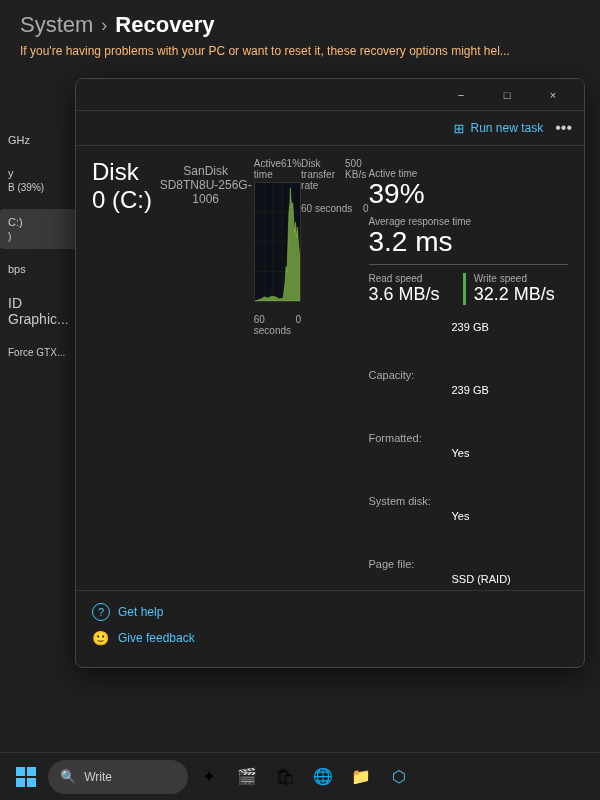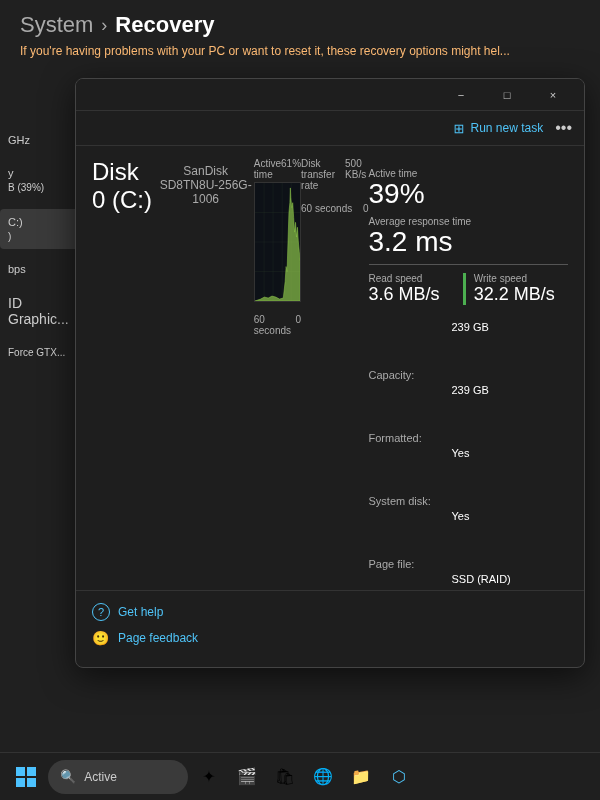--- a/index.html
+++ b/index.html
@@ -556,40 +556,40 @@
 
       </div>
 
       <div class="help-links">
         <div class="help-link">
           <div class="help-icon">?</div>
           <span>Get help</span>
         </div>
         <div class="help-link">
           <div class="feedback-icon">🙂</div>
-          <span>Page feedback</span>
+          <span>Give feedback</span>
         </div>
       </div>
 
     </div>
   </div>
 </div>
 
 <div class="taskbar">
   <div class="taskbar-start">
     <svg class="win-logo" viewBox="0 0 20 20">
       <rect x="0" y="0" width="9" height="9" fill="#4cc2ff"></rect>
       <rect x="11" y="0" width="9" height="9" fill="#4cc2ff"></rect>
       <rect x="0" y="11" width="9" height="9" fill="#4cc2ff"></rect>
       <rect x="11" y="11" width="9" height="9" fill="#4cc2ff"></rect>
     </svg>
   </div>
   <div class="taskbar-search">
     <span style="font-size:13px; color:#aaa;">🔍</span>
-    <span class="search-text">Active</span>
+    <span class="search-text">Write</span>
   </div>
   <div class="taskbar-icon" style="font-size:16px;">✦</div>
   <div class="taskbar-icon" style="font-size:16px;">🎬</div>
   <div class="taskbar-icon" style="font-size:16px;">🛍</div>
   <div class="taskbar-icon" style="font-size:16px; color:#e44d26;">🌐</div>
   <div class="taskbar-icon" style="font-size:16px;">📁</div>
   <div class="taskbar-icon" style="font-size:16px; color:#4fc3f7;">⬡</div>
 </div>
 
 </body></html>

